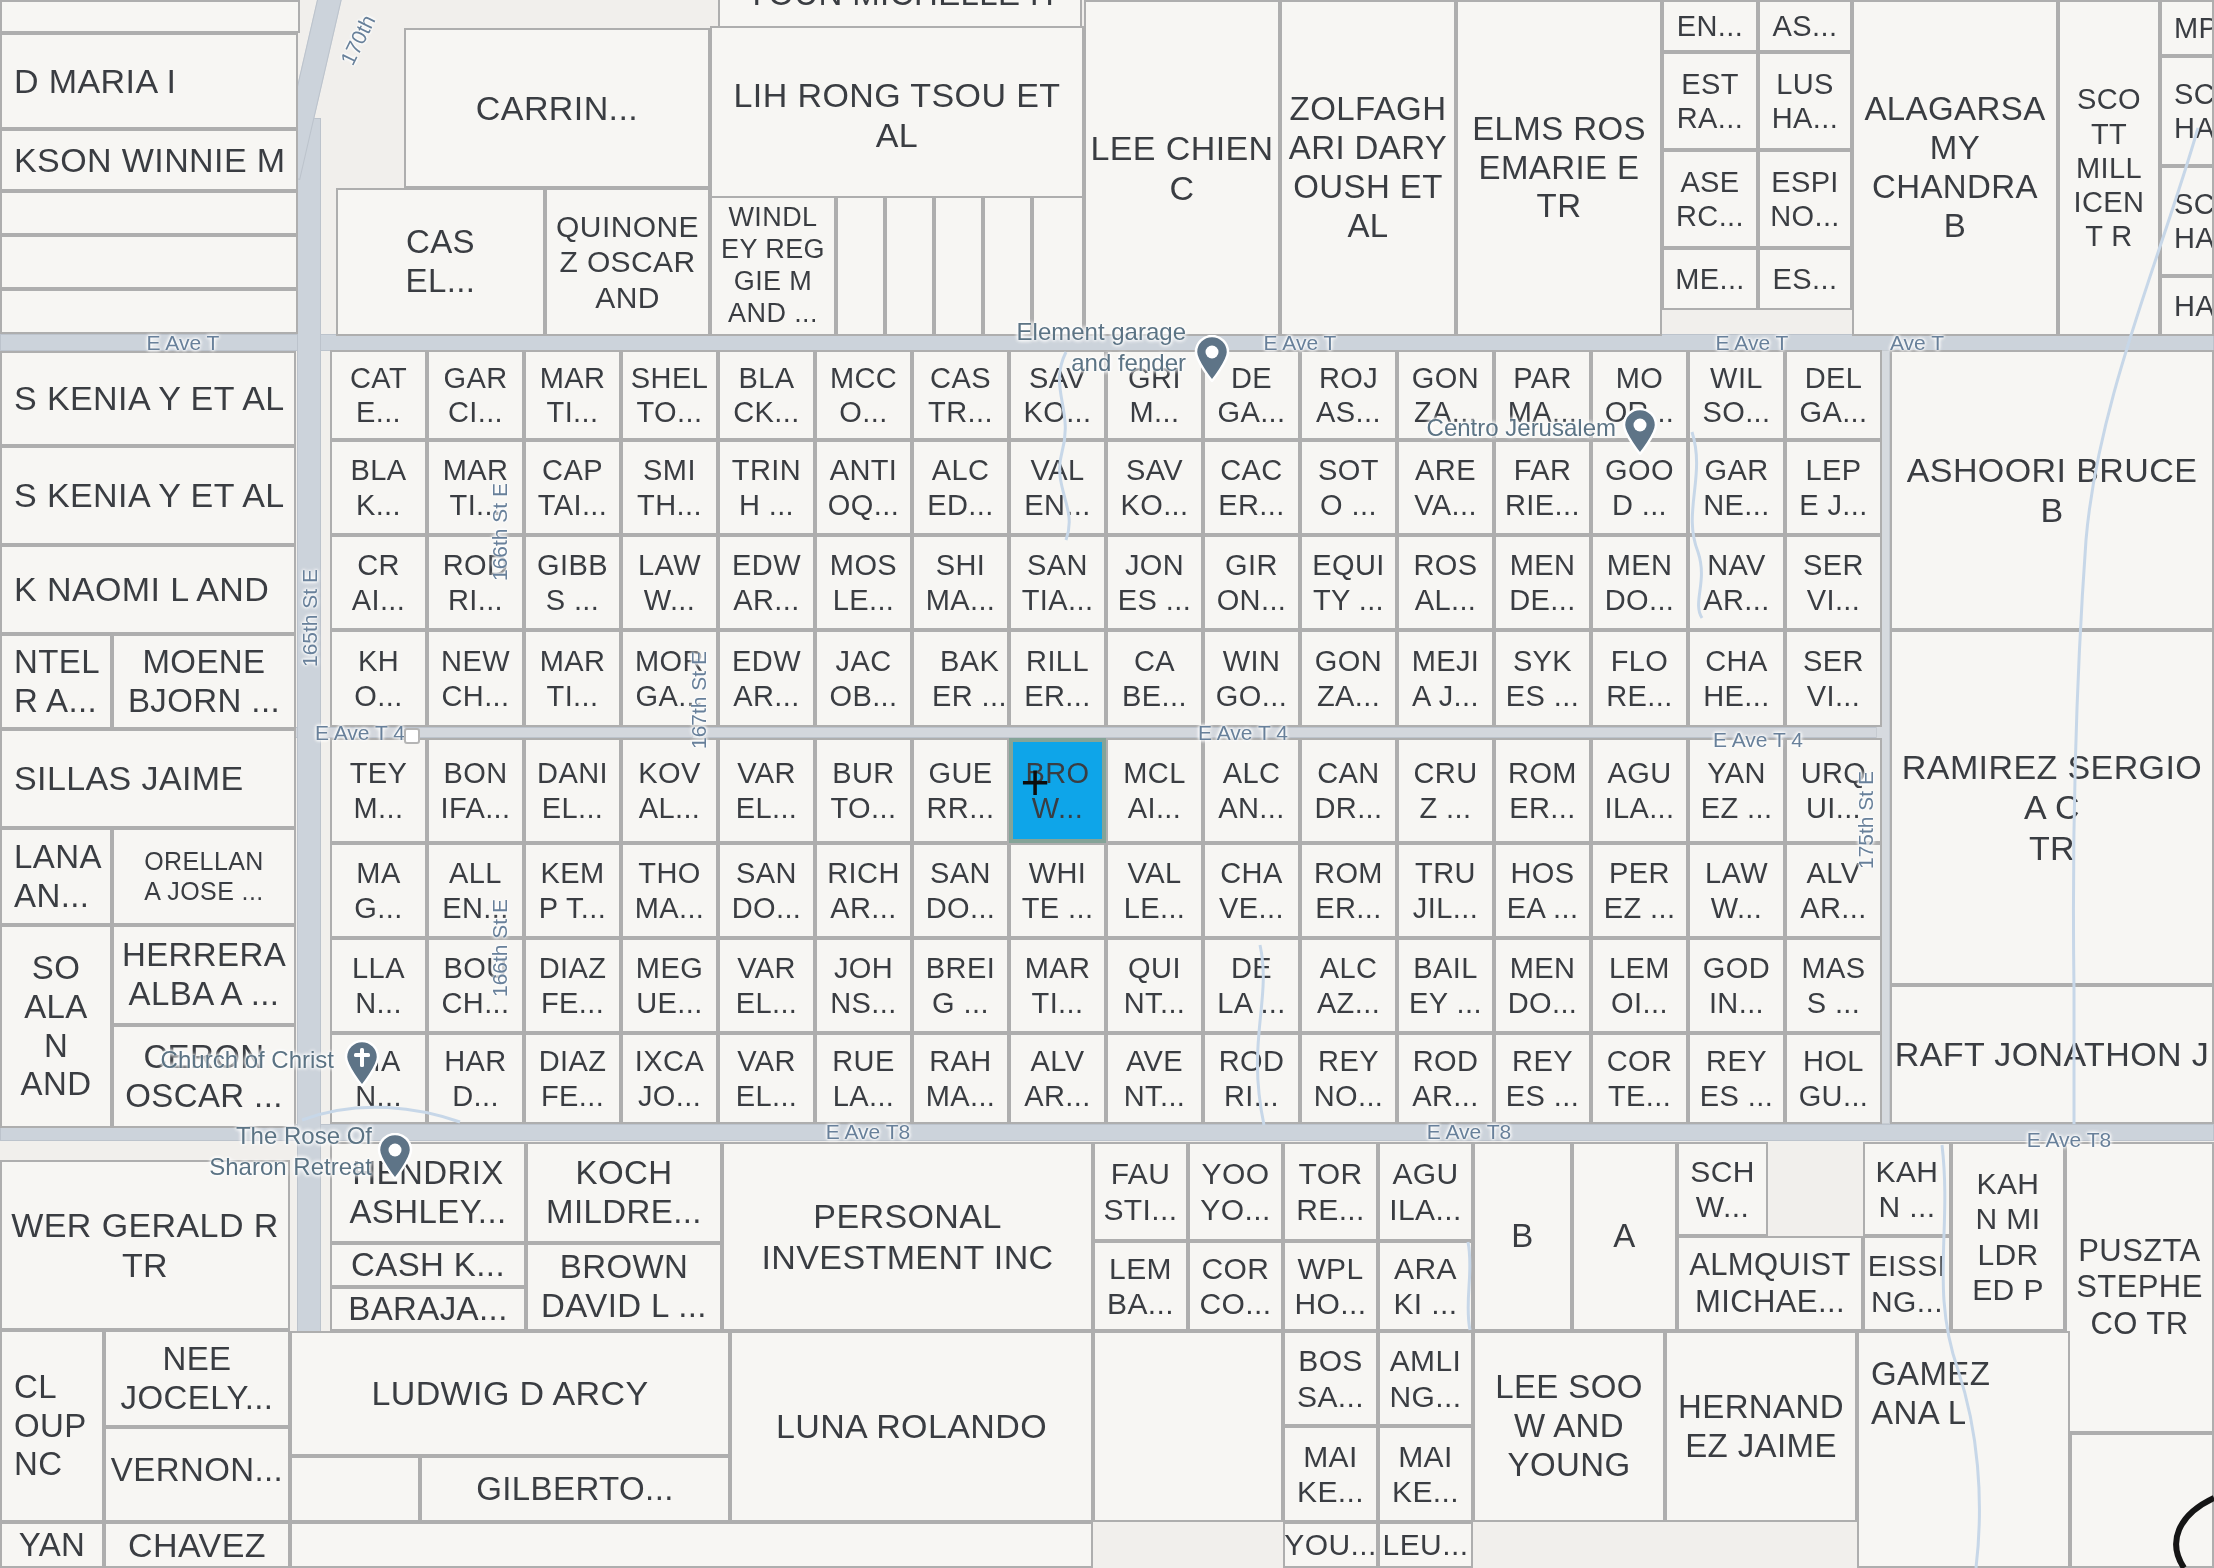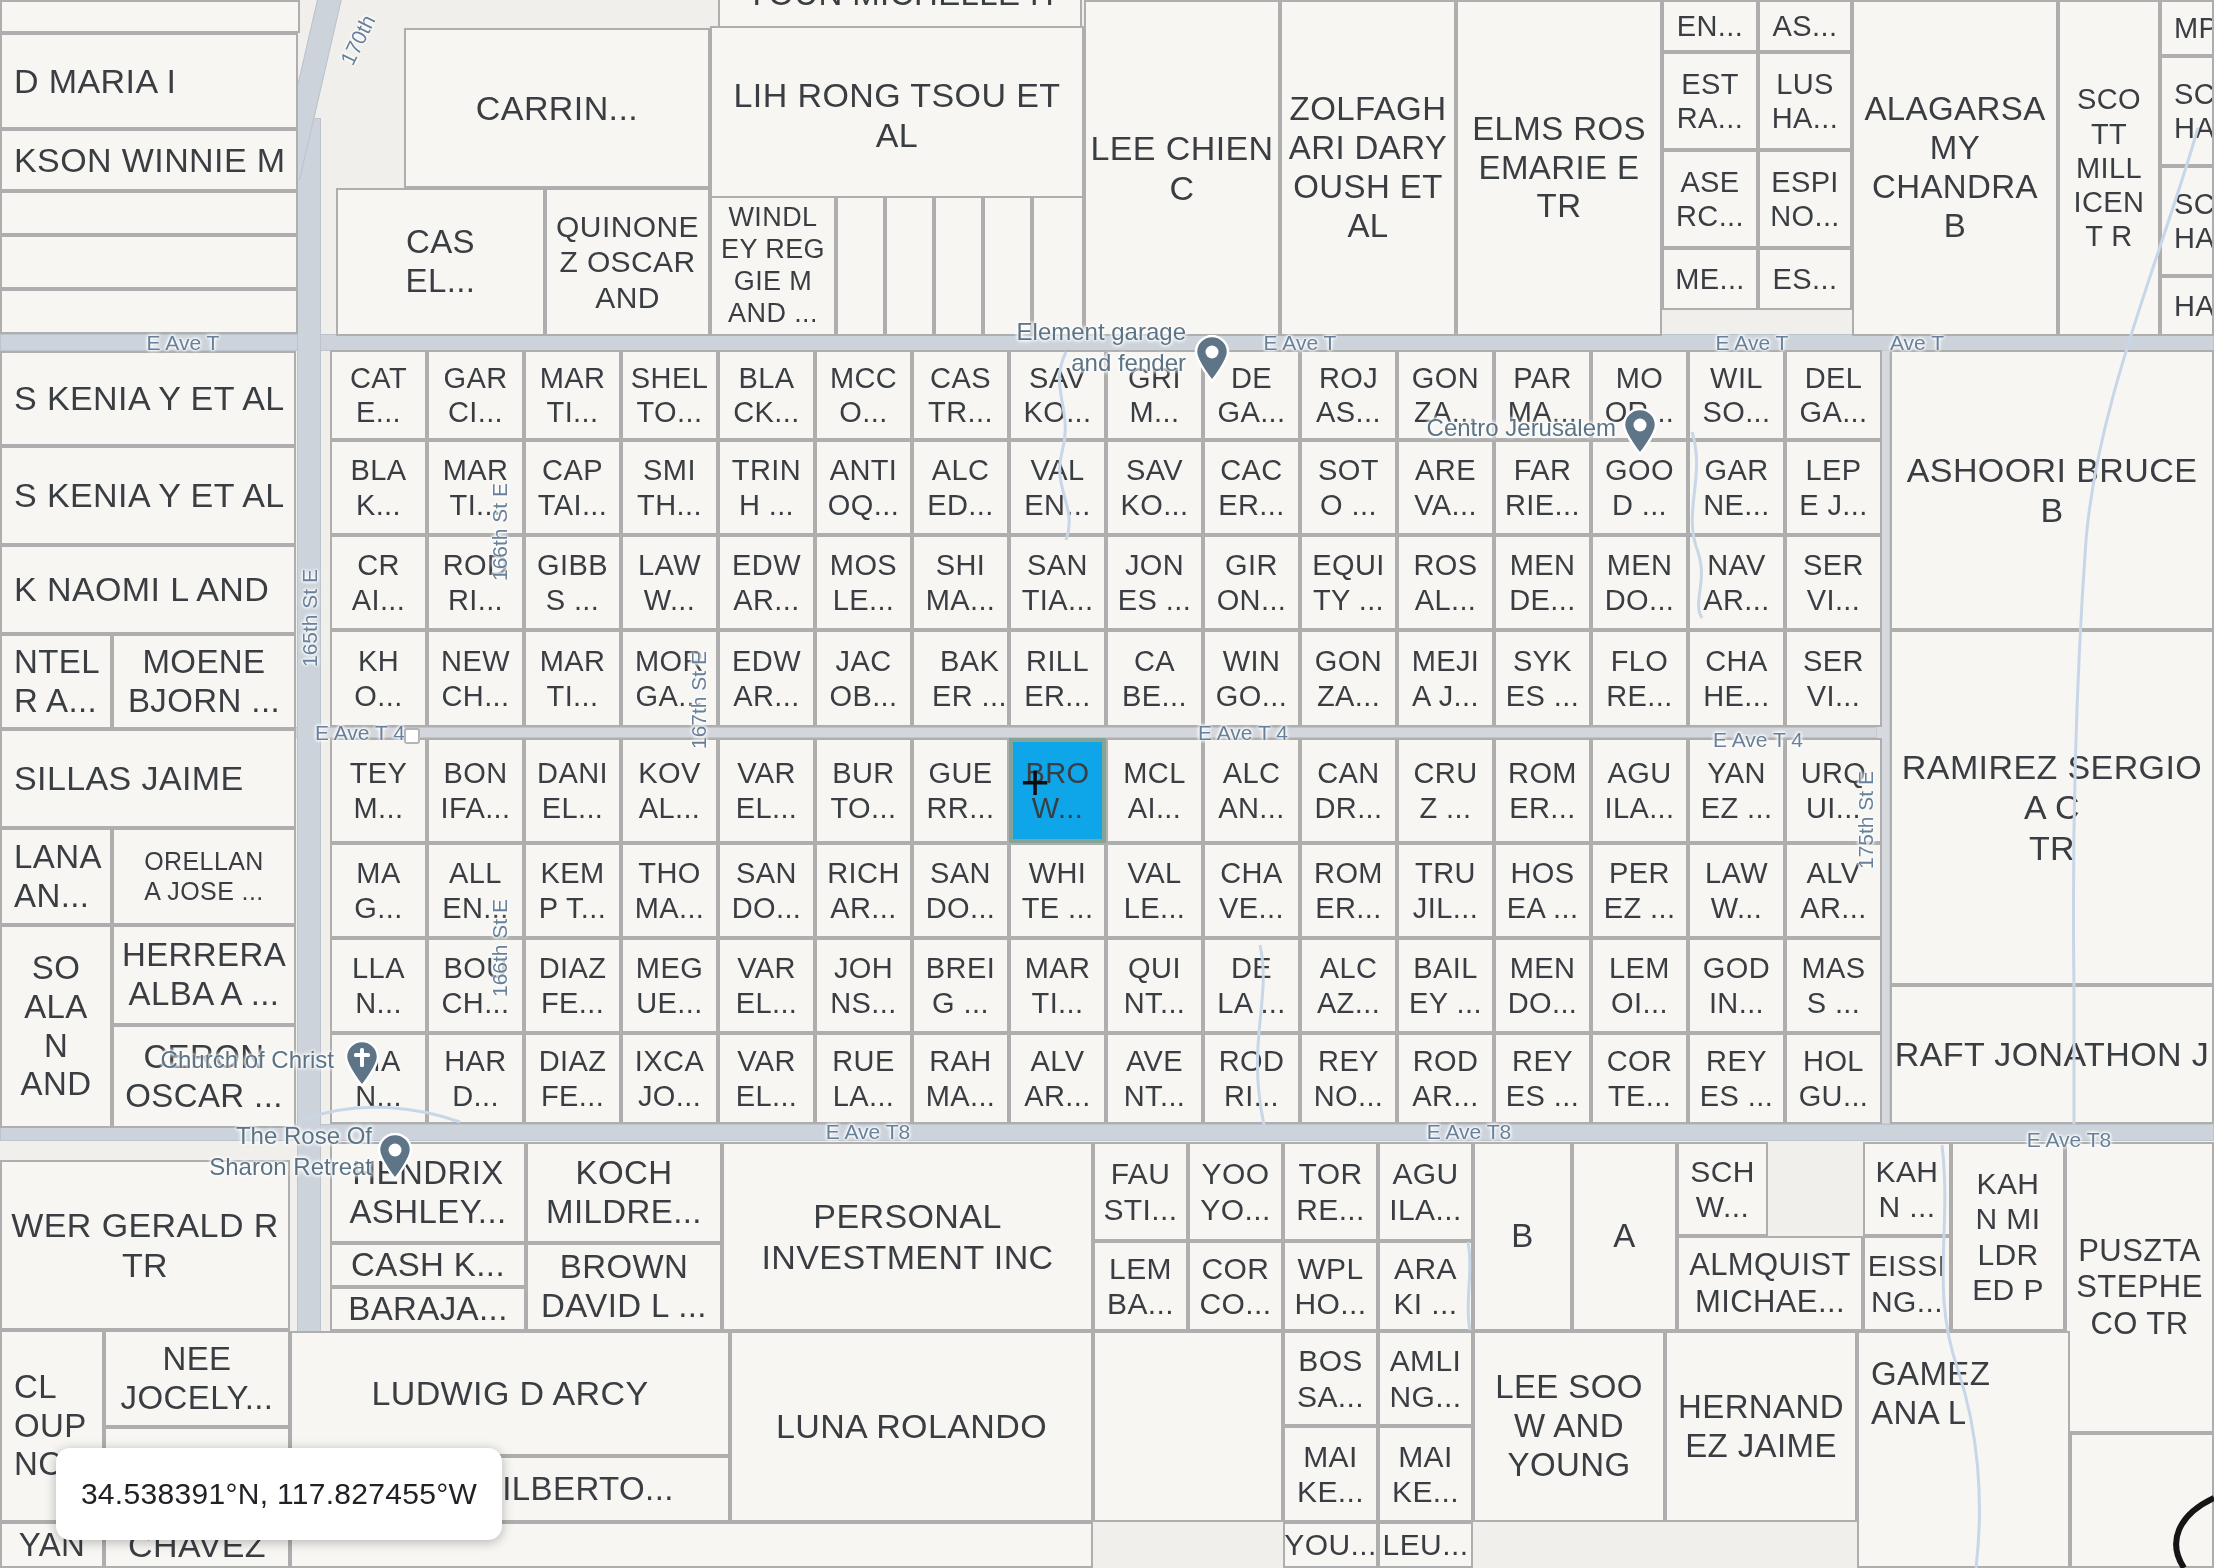--- a/index.html
+++ b/index.html
@@ -519,17 +519,14 @@
           <path d="M19,46 C19,46 3,26 3,17 a16,16 0 1 1 32,0 c0,9 -16,29 -16,29 z" fill="#5e7487" stroke="#fff" stroke-width="2.5"></path>
           <rect x="17" y="8" width="4" height="19" rx="1.5" fill="#fff"></rect>
           <rect x="11" y="13" width="16" height="4" rx="1.5" fill="#fff"></rect>
         </svg></div>
       <div class="pin" style="left: 376px; top: 1133px;"><svg width="38" height="47" viewBox="0 0 38 47">
           <path d="M19,46 C19,46 3,26 3,17 a16,16 0 1 1 32,0 c0,9 -16,29 -16,29 z" fill="#5e7487" stroke="#fff" stroke-width="2.5"></path>
           <circle cx="19" cy="17" r="6.5" fill="#fff"></circle>
         </svg></div>
     </div>
 
-  <div id="coordbox">
-    <span>34.538391°N, 117.827455°W</span>
-  </div>
 <span class="xhair" style="left: 1035px; top: 784px;">+</span>
   </div>
 
 </body></html>

